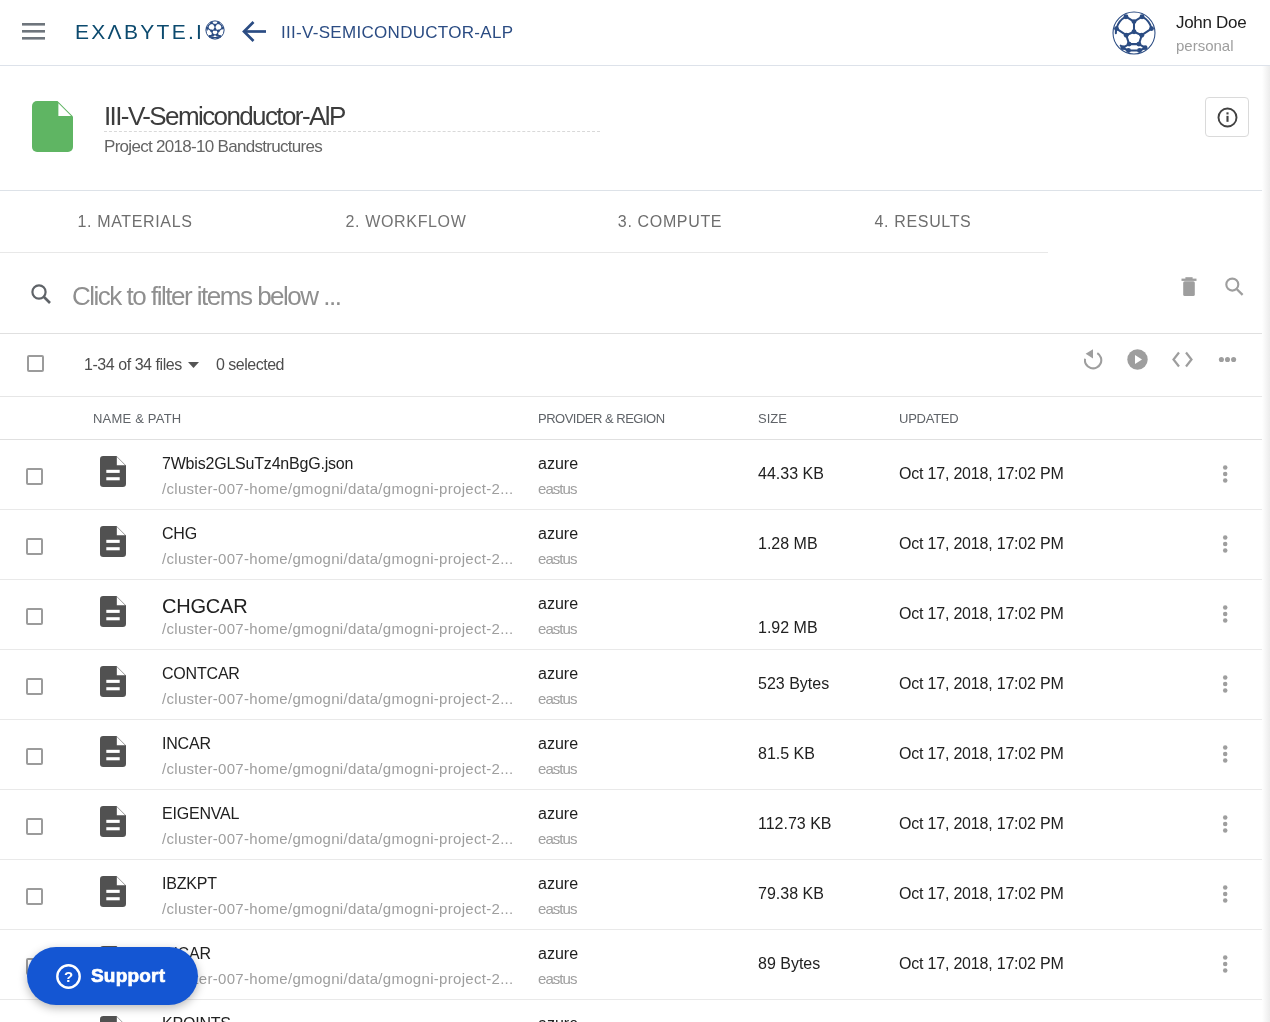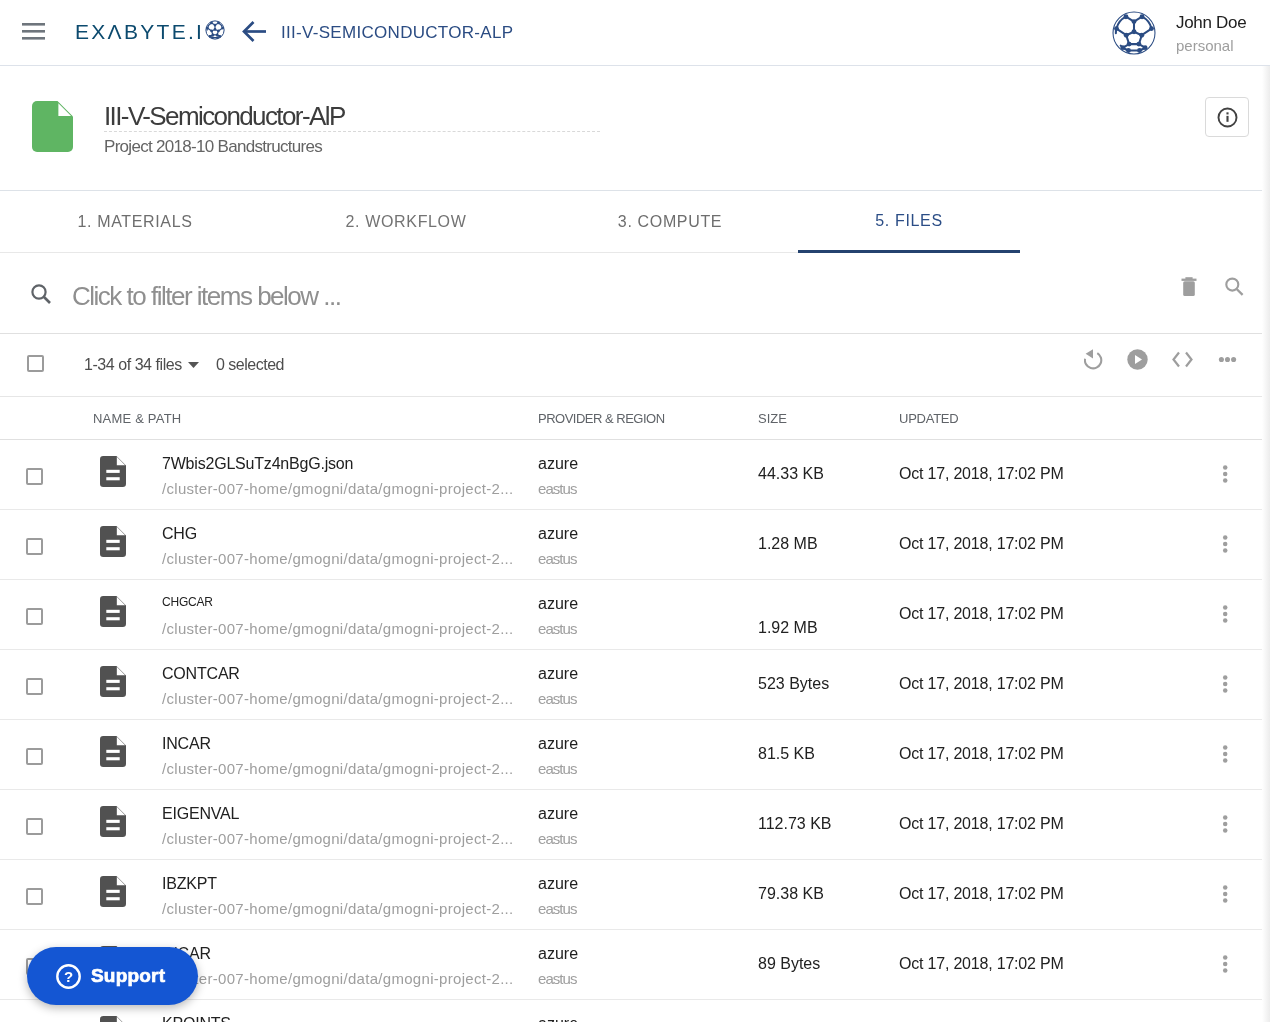--- a/index.html
+++ b/index.html
@@ -114,21 +114,21 @@
         <circle cx="12" cy="12" r="9.4" fill="none" stroke="#424242" stroke-width="2"></circle>
         <rect x="10.9" y="10.3" width="2.2" height="6.2" fill="#424242"></rect>
         <rect x="10.9" y="6.6" width="2.2" height="2.2" fill="#424242"></rect>
       </svg>
     </div>
 </div>
 <div class="abs" style="left:0;top:190px;width:1270px;height:62px;border-top:1px solid #dde2e8;display:flex">
 <div style="width:270px;height:62px;border-bottom:1px solid #e8e8e8;display:flex;align-items:center;justify-content:center;font-size:16px;letter-spacing:0.65px;color:#6e6e6e">1. MATERIALS</div>
 <div style="width:272px;height:62px;border-bottom:1px solid #e8e8e8;display:flex;align-items:center;justify-content:center;font-size:16px;letter-spacing:0.65px;color:#737373">2. WORKFLOW</div>
 <div style="width:256px;height:62px;border-bottom:1px solid #e8e8e8;display:flex;align-items:center;justify-content:center;font-size:16px;letter-spacing:0.65px;color:#6e6e6e">3. COMPUTE</div>
-<div style="width:222px;height:62px;border-bottom:3px solid #24426f;display:flex;align-items:center;justify-content:center;font-size:16px;letter-spacing:0.65px;color:#2b4d86">5. FILES</div>
+<div style="width:250px;height:62px;border-bottom:1px solid #e8e8e8;display:flex;align-items:center;justify-content:center;font-size:16px;letter-spacing:0.65px;color:#6e6e6e">4. RESULTS</div>
 </div>
 <div class="abs" style="left:0;top:252px;width:1270px;height:82px;border-bottom:1px solid #e0e0e0">
 <svg class="abs" style="left:29px;top:30px" width="24" height="24" viewBox="0 0 24 24">
       <circle cx="10" cy="10" r="6.6" fill="none" stroke="#5f6368" stroke-width="2.2"></circle>
       <line x1="15" y1="15" x2="21" y2="21" stroke="#5f6368" stroke-width="2.6"></line>
     </svg>
 <div class="abs" style="left:72px;top:29px;font-size:26px;color:#8f8f8f;letter-spacing:-1.5px">Click to filter items below ...</div>
 <svg class="abs" style="left:1181px;top:25px" width="16" height="19" viewBox="0 0 16 19">
 <rect x="2.2" y="4.2" width="11.6" height="14.8" rx="1.5" fill="#9e9e9e"></rect>
 <rect x="0.5" y="1.6" width="15" height="2.3" fill="#9e9e9e"></rect>
@@ -213,21 +213,21 @@
     </svg>
   </div>
 <div style="position:absolute;left:0;top:580px;width:1270px;height:70px;border-bottom:1px solid #e9e9e9">
     <div style="position:absolute;left:26px;top:28px;width:17px;height:17px;border:2px solid #9b9b9b;border-radius:2px"></div>
     <svg style="position:absolute;left:100px;top:16px" width="26" height="31" viewBox="0 0 26 31">
 <path d="M3.2 0 H16.5 L26 9.5 V27.8 A3.2 3.2 0 0 1 22.8 31 H3.2 A3.2 3.2 0 0 1 0 27.8 V3.2 A3.2 3.2 0 0 1 3.2 0 Z" fill="#515151"></path>
 <path d="M16.8 0.8 L25.2 9.2 H16.8 Z" fill="#fff"></path>
 <rect x="6.3" y="13.8" width="13.4" height="3.1" fill="#fff"></rect>
 <rect x="6.3" y="21.2" width="13.4" height="3.1" fill="#fff"></rect>
 </svg>
-    <div style="position:absolute;left:162px;top:15px;font-size:12px;color:#212121;letter-spacing:-0.2px">CHGCAR</div>
+    <div style="position:absolute;left:162px;top:15px;font-size:20px;color:#212121;letter-spacing:-0.2px">CHGCAR</div>
     <div style="position:absolute;left:162px;top:40px;font-size:15px;color:#9e9e9e;letter-spacing:0.3px">/cluster-007-home/gmogni/data/gmogni-project-2...</div>
     <div style="position:absolute;left:538px;top:15px;font-size:16px;color:#212121">azure</div>
     <div style="position:absolute;left:538px;top:40px;font-size:15px;color:#9e9e9e;letter-spacing:-0.95px">eastus</div>
     <div style="position:absolute;left:758px;top:39px;font-size:16px;color:#212121">1.92 MB</div>
     <div style="position:absolute;left:899px;top:25px;font-size:16px;color:#212121;letter-spacing:-0.2px">Oct 17, 2018, 17:02 PM</div>
     <svg style="position:absolute;left:1222px;top:24.5px" width="7" height="20" viewBox="0 0 7 20">
 <circle cx="3.2" cy="2.5" r="2.25" fill="#9e9e9e"></circle>
       <circle cx="3.2" cy="9" r="2.25" fill="#9e9e9e"></circle>
       <circle cx="3.2" cy="15.5" r="2.25" fill="#9e9e9e"></circle>
     </svg>

